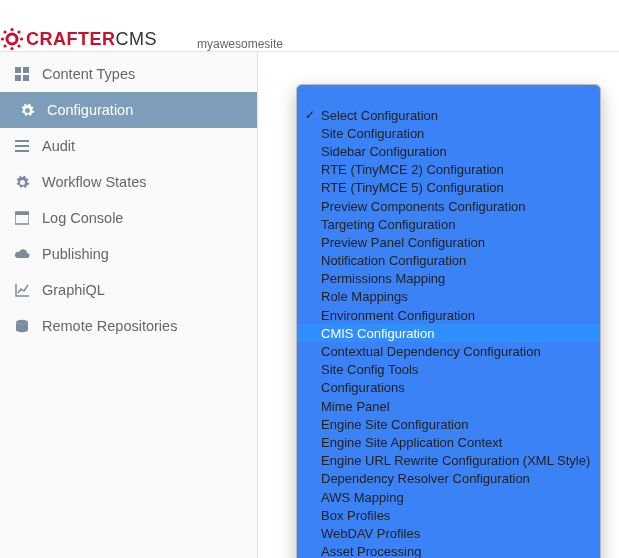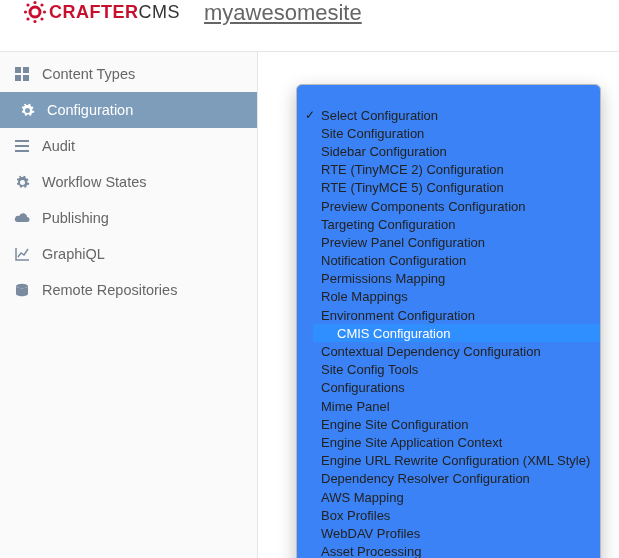--- a/index.html
+++ b/index.html
@@ -8,36 +8,37 @@
     font-size: 14px;
     color: #555;
     background: #fff;
     width: 619px;
     height: 558px;
     overflow: hidden;
   }
   .header {
     height: 52px;
     display: flex;
-    align-items: flex-start;
-    padding: 0 23px;
+    align-items: flex-end;
+    padding: 0 0;
     border-bottom: 1px solid #e5e5e5;
+    gap: 16px;
   }
   .logo {
     display: flex;
     align-items: center;
     font-weight: 700;
     font-size: 18px;
     letter-spacing: 0.5px;
     margin-right: 24px;
   }
   .logo svg { margin-right: 2px; }
   .logo .crafter { color: #c8102e; }
   .logo .cms { color: #333; font-weight: 500; }
-  .site-name { font-size: 22px; color: #666; text-decoration: underline; }
+  .site-name { font-size: 12px; color: #666; }
   .body { display: flex; height: calc(100% - 52px); justify-content: center; }
   .sidebar {
     width: 258px;
     border-right: 1px solid #e5e5e5;
     padding-top: 4px;
     background: #fafafa;
   }
   .side-item {
     display: flex;
     align-items: center;
@@ -89,21 +90,20 @@
   }
   .dd-item.checked::before {
     content: "✓";
     position: absolute;
     left: 8px;
     font-size: 12px;
   }
   .dd-item.hl {
     background: #2f8fff;
     color: #fff;
-    margin-left: 16px;
   }
 </style>
 </head>
 <body>
 
 <div class="header">
   <div class="logo">
     <svg width="24" height="24" viewBox="0 0 24 24">
       <g fill="#c8102e">
         <circle cx="12" cy="12" r="5" fill="none" stroke="#c8102e" stroke-width="3"></circle>
@@ -157,20 +157,29 @@
       <div class="side-item">
         <span class="ic">
           <svg width="15" height="15" viewBox="0 0 24 24">
             <path fill="currentColor" d="M12 8a4 4 0 100 8 4 4 0 000-8zm9 4l2 1-1 3-2-.5-2 2 .5 2-3 1-1-2h-3l-1 2-3-1 .5-2-2-2-2 .5-1-3 2-1v-3l-2-1 1-3 2 .5 2-2L6 2l3-1 1 2h3l1-2 3 1-.5 2 2 2 2-.5 1 3-2 1v3z"></path>
           </svg>
         </span>
         <span>Workflow States</span>
       </div>
       <div class="side-item">
         <span class="ic">
+          <svg width="14" height="14" viewBox="0 0 14 14">
+            <rect x="0" y="1" width="14" height="12" rx="1" fill="none" stroke="currentColor" stroke-width="1.5"></rect>
+            <rect x="0" y="1" width="14" height="3" fill="currentColor"></rect>
+          </svg>
+        </span>
+        <span>Log Console</span>
+      </div>
+      <div class="side-item">
+        <span class="ic">
           <svg width="16" height="14" viewBox="0 0 16 14">
             <path fill="currentColor" d="M13 6a4 4 0 00-7.8-1A3 3 0 003 11h10a2.5 2.5 0 000-5z"></path>
           </svg>
         </span>
         <span>Publishing</span>
       </div>
       <div class="side-item">
         <span class="ic">
           <svg width="15" height="14" viewBox="0 0 15 14">
             <path fill="none" stroke="currentColor" stroke-width="1.5" d="M1 1v12h13"></path>

